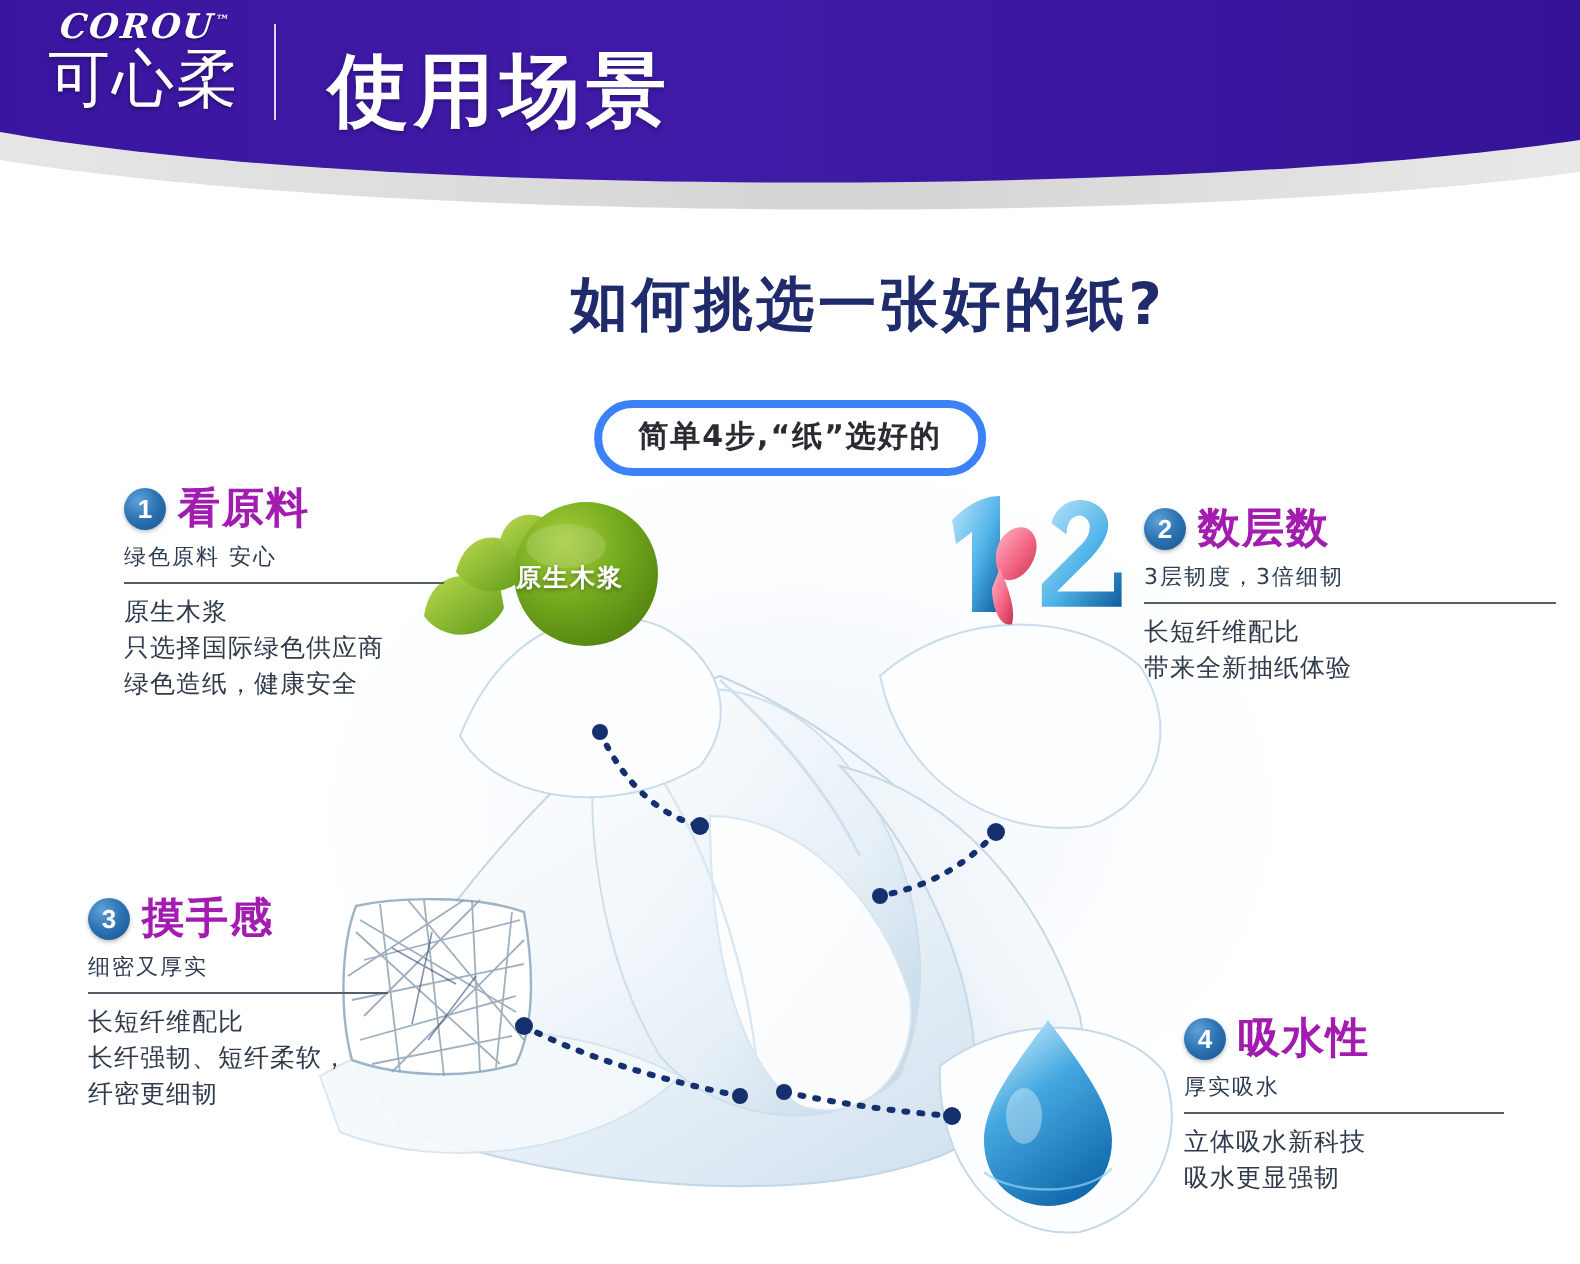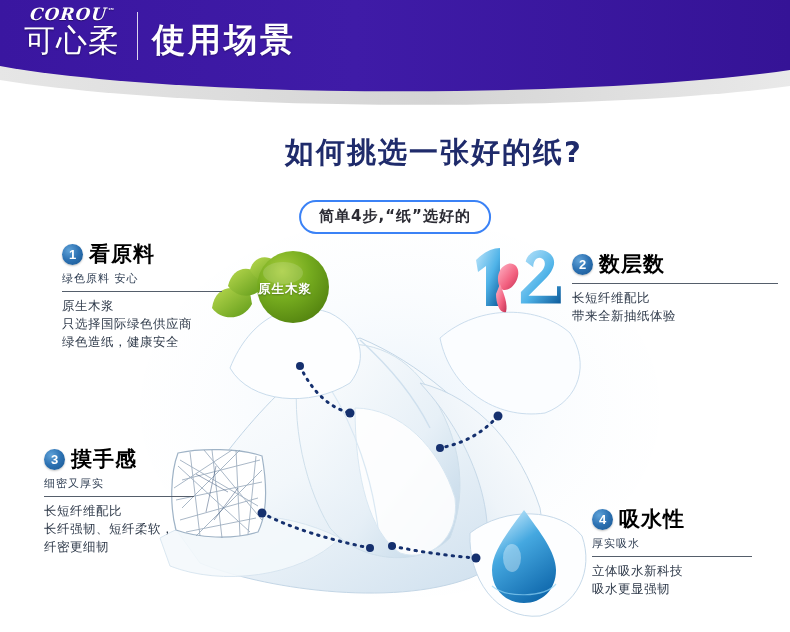--- a/index.html
+++ b/index.html
@@ -32,35 +32,35 @@
     font-family:"DejaVu Sans","Liberation Sans",sans-serif;
     font-weight:normal;font-size:31px;line-height:1.05;color:#ffffff;
     letter-spacing:1px;
     text-shadow:0 1px 2px rgba(0,0,0,.4);
   }
   .brand-divider{
     position:absolute;left:137px;top:12px;width:1px;height:48px;
     background:rgba(255,255,255,.82);
   }
   .header-title{
-    position:absolute;left:152px;top:18px;
-    font-family:"DejaVu Sans","Liberation Sans",sans-serif;
-    font-weight:bold;font-size:33px;color:#ffffff;letter-spacing:3px;
+    position:absolute;left:164px;top:18px;
+    font-family:"DejaVu Sans","Liberation Sans",sans-serif;
+    font-weight:bold;font-size:40px;color:#ffffff;letter-spacing:3px;
     text-shadow:0 1px 2px rgba(0,0,0,.3);
   }
 
   
   .main-title{
     position:absolute;left:0;top:133px;width:790px;text-align:center;
     font-family:"DejaVu Sans","Liberation Sans",sans-serif;
     font-weight:bold;font-size:29px;color:#1f2b6b;letter-spacing:2px;margin-left:39px;
   }
   .subtitle-pill{
     position:absolute;left:50%;top:200px;transform:translateX(-50%);
-    border:2px solid #3b82f6;border-radius:20px;
+    border:4px solid #3b82f6;border-radius:20px;
     background:#ffffff;
     padding:5px 18px 6px 18px;
     font-family:"DejaVu Sans","Liberation Sans",sans-serif;
     font-size:15px;color:#2b2b33;font-weight:bold;letter-spacing:1px;
     white-space:nowrap;z-index:9;
   }
 
   
   .art{position:absolute;left:0;top:108px;width:790px;height:524px;pointer-events:none;}
 
@@ -70,21 +70,21 @@
   .num-badge{
     width:21px;height:21px;border-radius:50%;
     background:radial-gradient(circle at 34% 30%, #5fa2d8 0%, #2d72b3 48%, #17558f 100%);
     box-shadow:0 1px 2px rgba(0,0,0,.25);
     color:#fff;font-size:13px;font-weight:bold;
     display:flex;align-items:center;justify-content:center;
     font-family:"Liberation Sans",sans-serif;flex:0 0 auto;
   }
   .feat-title{
     font-family:"DejaVu Sans","Liberation Sans",sans-serif;
-    font-weight:bold;font-size:21px;color:#000000;letter-spacing:1px;
+    font-weight:bold;font-size:21px;color:#a21caf;letter-spacing:1px;
   }
   .feat-sub{
     margin-top:3px;
     font-family:"DejaVu Sans","Liberation Sans",sans-serif;
     font-size:11px;color:#2e3d52;letter-spacing:1px;
   }
   .feat-rule{height:1px;background:#555e6b;margin:5px 0 5px 0;}
   .feat-body{
     font-family:"DejaVu Sans","Liberation Sans",sans-serif;
     font-size:12.5px;color:#2f3a4a;line-height:1.45;letter-spacing:.5px;
@@ -286,20 +286,21 @@
       <div>只选择国际绿色供应商</div>
       <div>绿色造纸，健康安全</div>
     </div>
   </div>
 
   <div class="feature" id="feature-2">
     <div class="feat-head">
       <div class="num-badge">2</div>
       <div class="feat-title">数层数</div>
     </div>
+    <div class="feat-sub">3层韧度，3倍细韧</div>
     <div class="feat-rule"></div>
     <div class="feat-body">
       <div>长短纤维配比</div>
       <div>带来全新抽纸体验</div>
     </div>
   </div>
 
   <div class="feature" id="feature-3">
     <div class="feat-head">
       <div class="num-badge">3</div>

